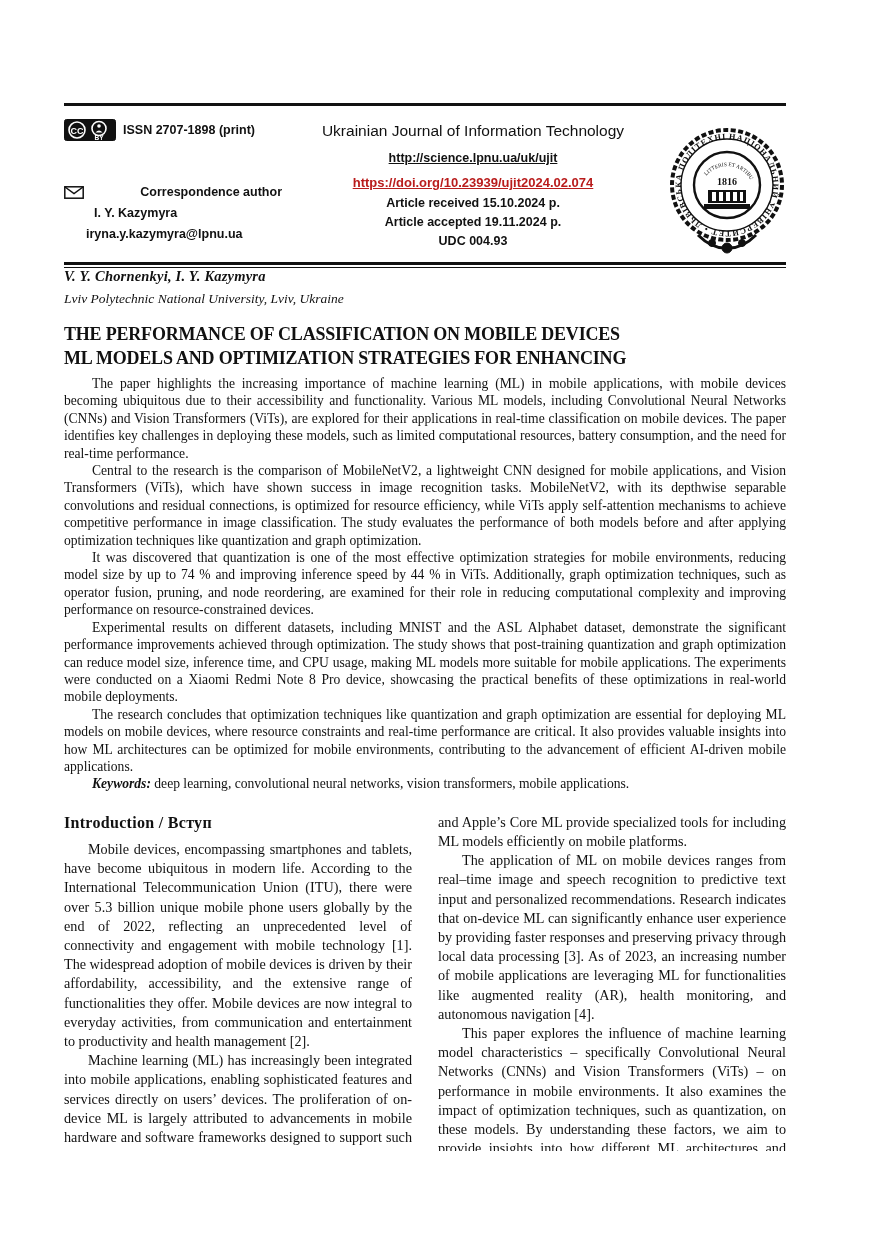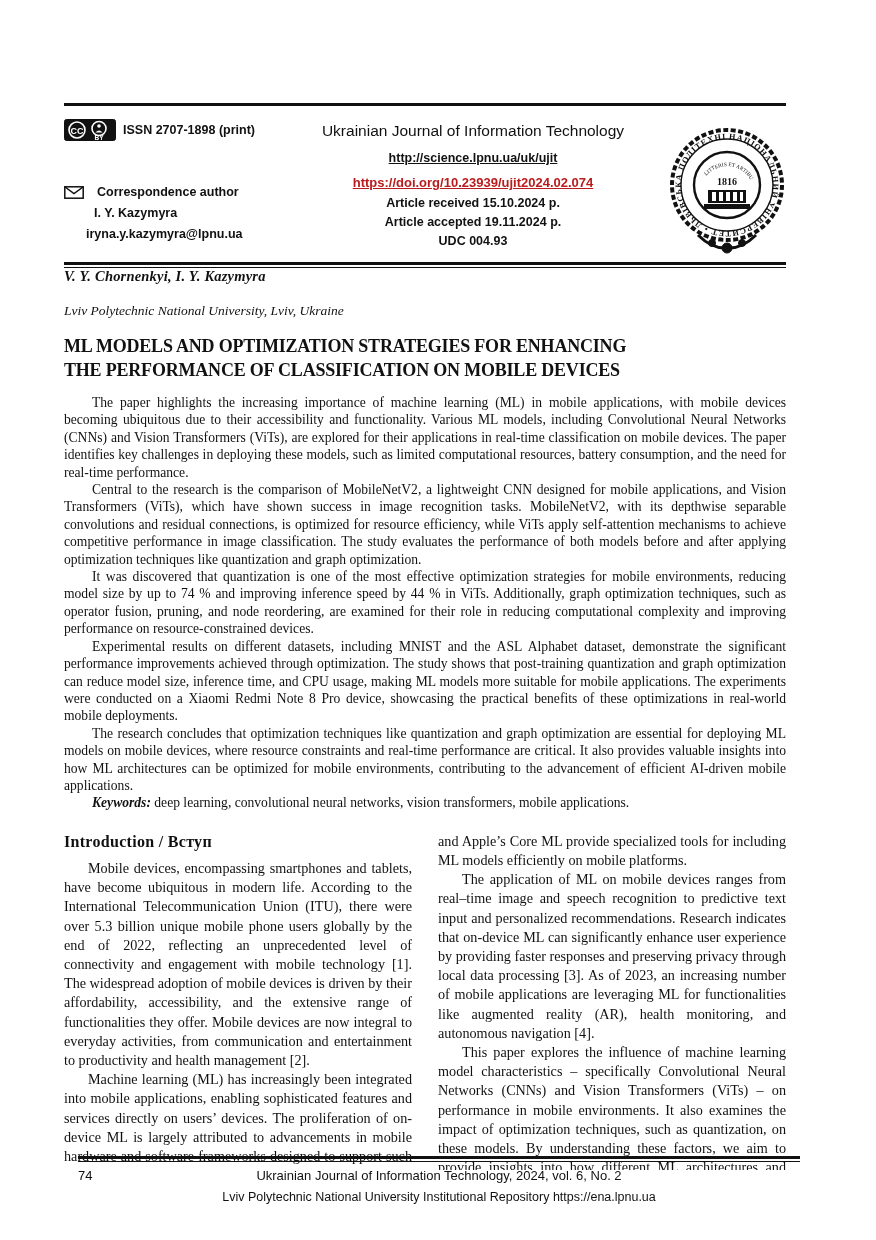--- a/index.html
+++ b/index.html
@@ -18,39 +18,39 @@
   .rule-double .gap { height:2.5px; }
 
   
   .header-top-rule { margin-top:103px; }
   .header { display:flex; padding:7px 0 6px 0; min-height:156px; font-family:"Liberation Sans", sans-serif; }
   .hdr-left { width:218px; flex:none; }
   .issn-row { display:flex; align-items:center; gap:7px; margin-top:6px; }
   .issn-text { font-size:12.5px; font-weight:700; }
   .cc-badge { display:inline-block; }
   .corr-block { margin-top:44px; }
-  .corr-row { display:flex; align-items:center; gap:13px; font-size:12.5px; font-weight:700; }
+  .corr-row { display:flex; align-items:center; gap:13px; font-size:12.5px; font-weight:700;justify-content:space-between; }
   .corr-name { margin:7px 0 0 30px; font-size:12.5px; font-weight:700; }
   .corr-email { margin:7px 0 0 22px; font-size:12.5px; font-weight:700; }
   .hdr-center { flex:1; text-align:center; padding-top:4px; }
   .jt-uk { font-size:15.5px; font-weight:700; }
   .jt-en { font-size:15.5px; font-weight:400; margin-top:5px; }
   .jt-url { font-size:12.5px; font-weight:700; text-decoration:underline; color:#111; display:inline-block; margin-top:11px; }
   .jt-doi { font-size:13px; font-weight:700; text-decoration:underline; color:#b91c1c; display:inline-block; margin-top:9px; }
   .jt-line { font-size:12.5px; font-weight:700; margin-top:5px; }
   .hdr-right { width:122px; flex:none; position:relative; }
   .emblem { position:absolute; right:0; top:0; }
 
   
   .authors { font-size:14.5px; font-weight:700; font-style:italic; letter-spacing:.2px; }
-  .affiliation { margin-top:18px; font-size:13.5px; font-style:italic; }
+  .affiliation { margin-top:6px; font-size:13.5px; font-style:italic; }
   .paper-title { margin-top:15px; font-size:18px; font-weight:700; line-height:24px; letter-spacing:-.2px; }
 
   
-  .abstract { margin-top:12px; font-size:13.6px; line-height:17.4px; text-align:justify; }
+  .abstract { margin-top:5px; font-size:13.6px; line-height:17.4px; text-align:justify; }
   .abstract p { text-indent:28px; }
   .kw-label { font-weight:700; font-style:italic; }
 
   
   .columns { display:flex; gap:26px; margin-top:20px; height:338px; overflow:hidden; }
   .col { flex:1; font-size:14.2px; line-height:19.2px; text-align:justify; }
   .intro-heading { font-size:16px; font-weight:700; margin-bottom:8px; letter-spacing:.3px; }
   .col p { text-indent:24px; }
   .col p.noindent { text-indent:0; }
 
@@ -151,22 +151,22 @@
     <div class="rule-double">
       <div class="rule-thick"></div>
         <div class="gap"></div>
         <div class="rule-thin"></div>
     </div>
 
     <div class="authors">V. Y. Chornenkyi, I. Y. Kazymyra</div>
     <div class="affiliation">Lviv Polytechnic National University, Lviv, Ukraine</div>
 
     <div class="paper-title">
+      <div>THE PERFORMANCE OF CLASSIFICATION ON MOBILE DEVICES</div>
       <div>ML MODELS AND OPTIMIZATION STRATEGIES FOR ENHANCING</div>
-      <div>THE PERFORMANCE OF CLASSIFICATION ON MOBILE DEVICES</div>
     </div>
 
     <div class="abstract">
       <p>The paper highlights the increasing importance of machine learning (ML) in mobile applications, with mobile devices becoming ubiquitous due to their accessibility and functionality. Various ML models, including Convolutional Neural Networks (CNNs) and Vision Transformers (ViTs), are explored for their applications in real-time classification on mobile devices. The paper identifies key challenges in deploying these models, such as limited computational resources, battery consumption, and the need for real-time performance.</p>
       <p>Central to the research is the comparison of MobileNetV2, a lightweight CNN designed for mobile applications, and Vision Transformers (ViTs), which have shown success in image recognition tasks. MobileNetV2, with its depthwise separable convolutions and residual connections, is optimized for resource efficiency, while ViTs apply self-attention mechanisms to achieve competitive performance in image classification. The study evaluates the performance of both models before and after applying optimization techniques like quantization and graph optimization.</p>
       <p>It was discovered that quantization is one of the most effective optimization strategies for mobile environments, reducing model size by up to 74 % and improving inference speed by 44 % in ViTs. Additionally, graph optimization techniques, such as operator fusion, pruning, and node reordering, are examined for their role in reducing computational complexity and improving performance on resource-constrained devices.</p>
       <p>Experimental results on different datasets, including MNIST and the ASL Alphabet dataset, demonstrate the significant performance improvements achieved through optimization. The study shows that post-training quantization and graph optimization can reduce model size, inference time, and CPU usage, making ML models more suitable for mobile applications. The experiments were conducted on a Xiaomi Redmi Note 8 Pro device, showcasing the practical benefits of these optimizations in real-world mobile deployments.</p>
       <p>The research concludes that optimization techniques like quantization and graph optimization are essential for deploying ML models on mobile devices, where resource constraints and real-time performance are critical. It also provides valuable insights into how ML architectures can be optimized for mobile environments, contributing to the advancement of efficient AI-driven mobile applications.</p>
       <p><span class="kw-label">Keywords:</span><span> deep learning, convolutional neural networks, vision transformers, mobile applications.</span></p>
     </div>
@@ -178,25 +178,13 @@
         <p>Machine learning (ML) has increasingly been integrated into mobile applications, enabling sophisticated features and services directly on users’ devices. The proliferation of on-device ML is largely attributed to advancements in mobile hardware and software frameworks designed to support such technologies. For instance, Google’s TensorFlow Lite</p>
       </div>
       <div class="col">
         <p class="noindent">and Apple’s Core ML provide specialized tools for including ML models efficiently on mobile platforms.</p>
         <p>The application of ML on mobile devices ranges from real–time image and speech recognition to predictive text input and personalized recommendations. Research indicates that on-device ML can significantly enhance user experience by providing faster responses and preserving privacy through local data processing [3]. As of 2023, an increasing number of mobile applications are leveraging ML for functionalities like augmented reality (AR), health monitoring, and autonomous navigation [4].</p>
         <p>This paper explores the influence of machine learning model characteristics – specifically Convolutional Neural Networks (CNNs) and Vision Transformers (ViTs) – on performance in mobile environments. It also examines the impact of optimization techniques, such as quantization, on these models. By understanding these factors, we aim to provide insights into how different ML architectures and optimizations can be effectively utilized for mobile applications.</p>
       </div>
     </div>
   </div>
 
-  <div class="footer">
-    <div class="rule-double">
-      <div class="rule-thick"></div>
-        <div class="gap"></div>
-        <div class="rule-thin"></div>
-    </div>
-    <div class="footer-row">
-      <span class="page-num">74</span>
-      <div class="footer-journal">Ukrainian Journal of Information Technology, 2024, vol. 6, No. 2</div>
-    </div>
-    <div class="footer-repo">Lviv Polytechnic National University Institutional Repository https://ena.lpnu.ua</div>
-  </div>
 </div>
 
 </body></html>

